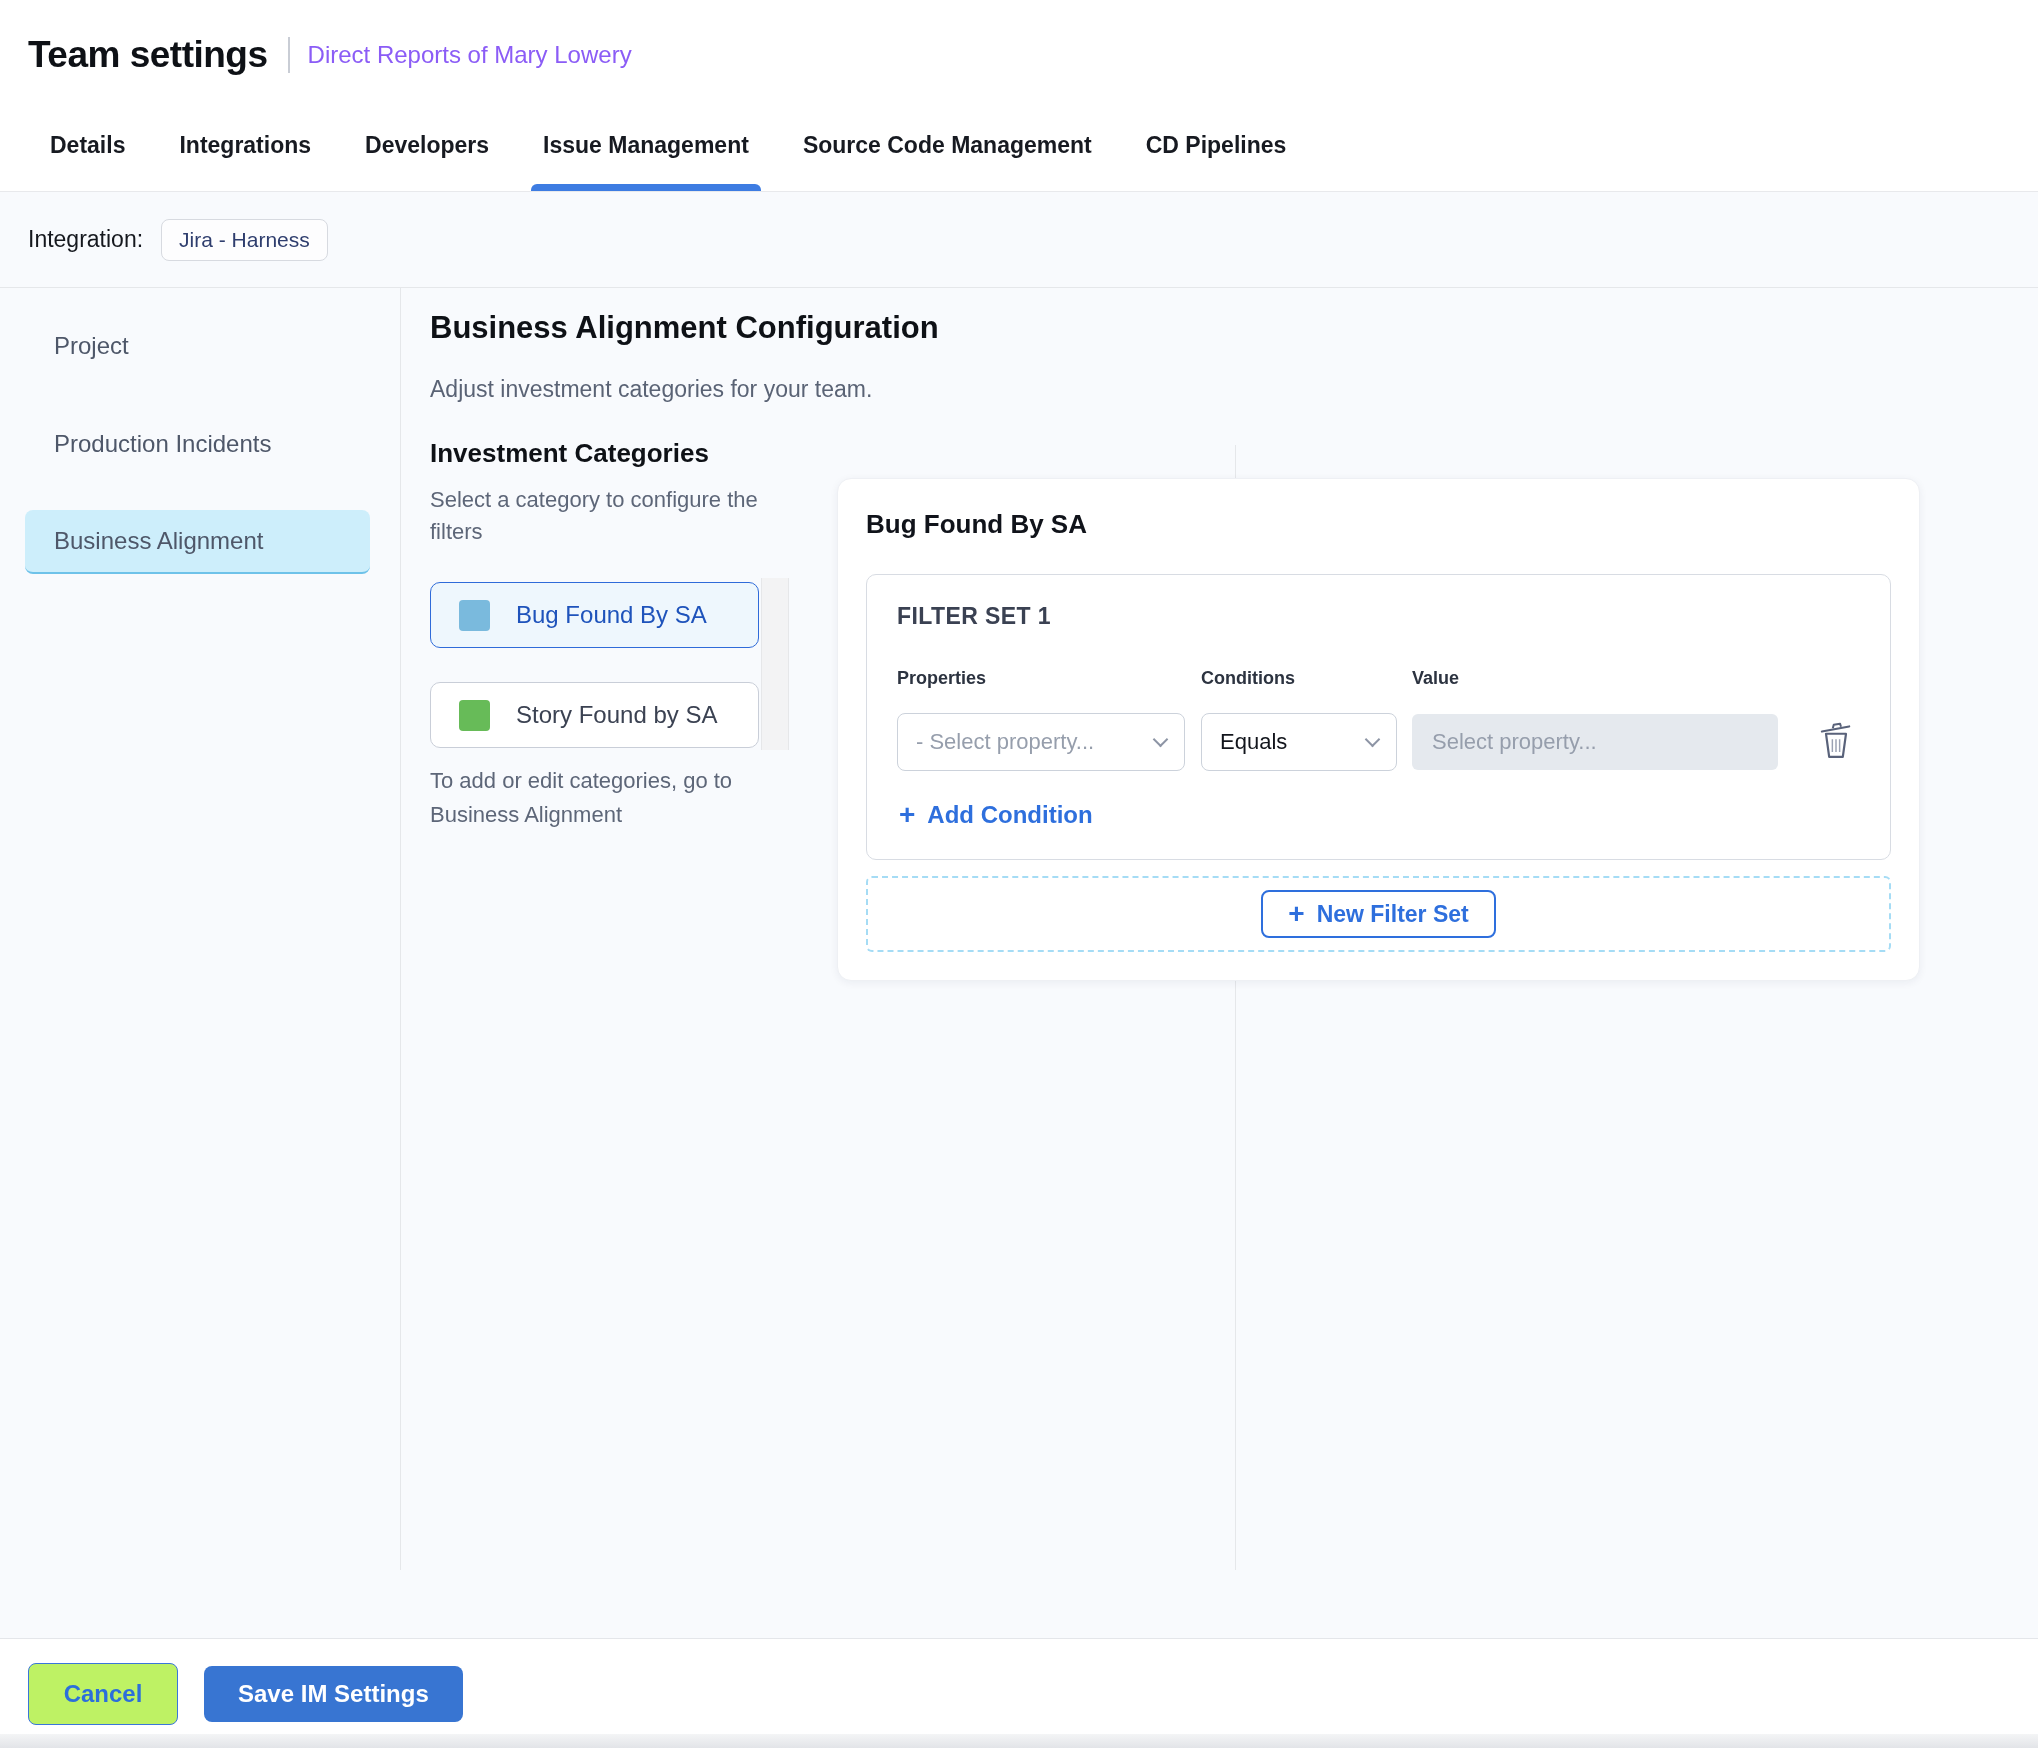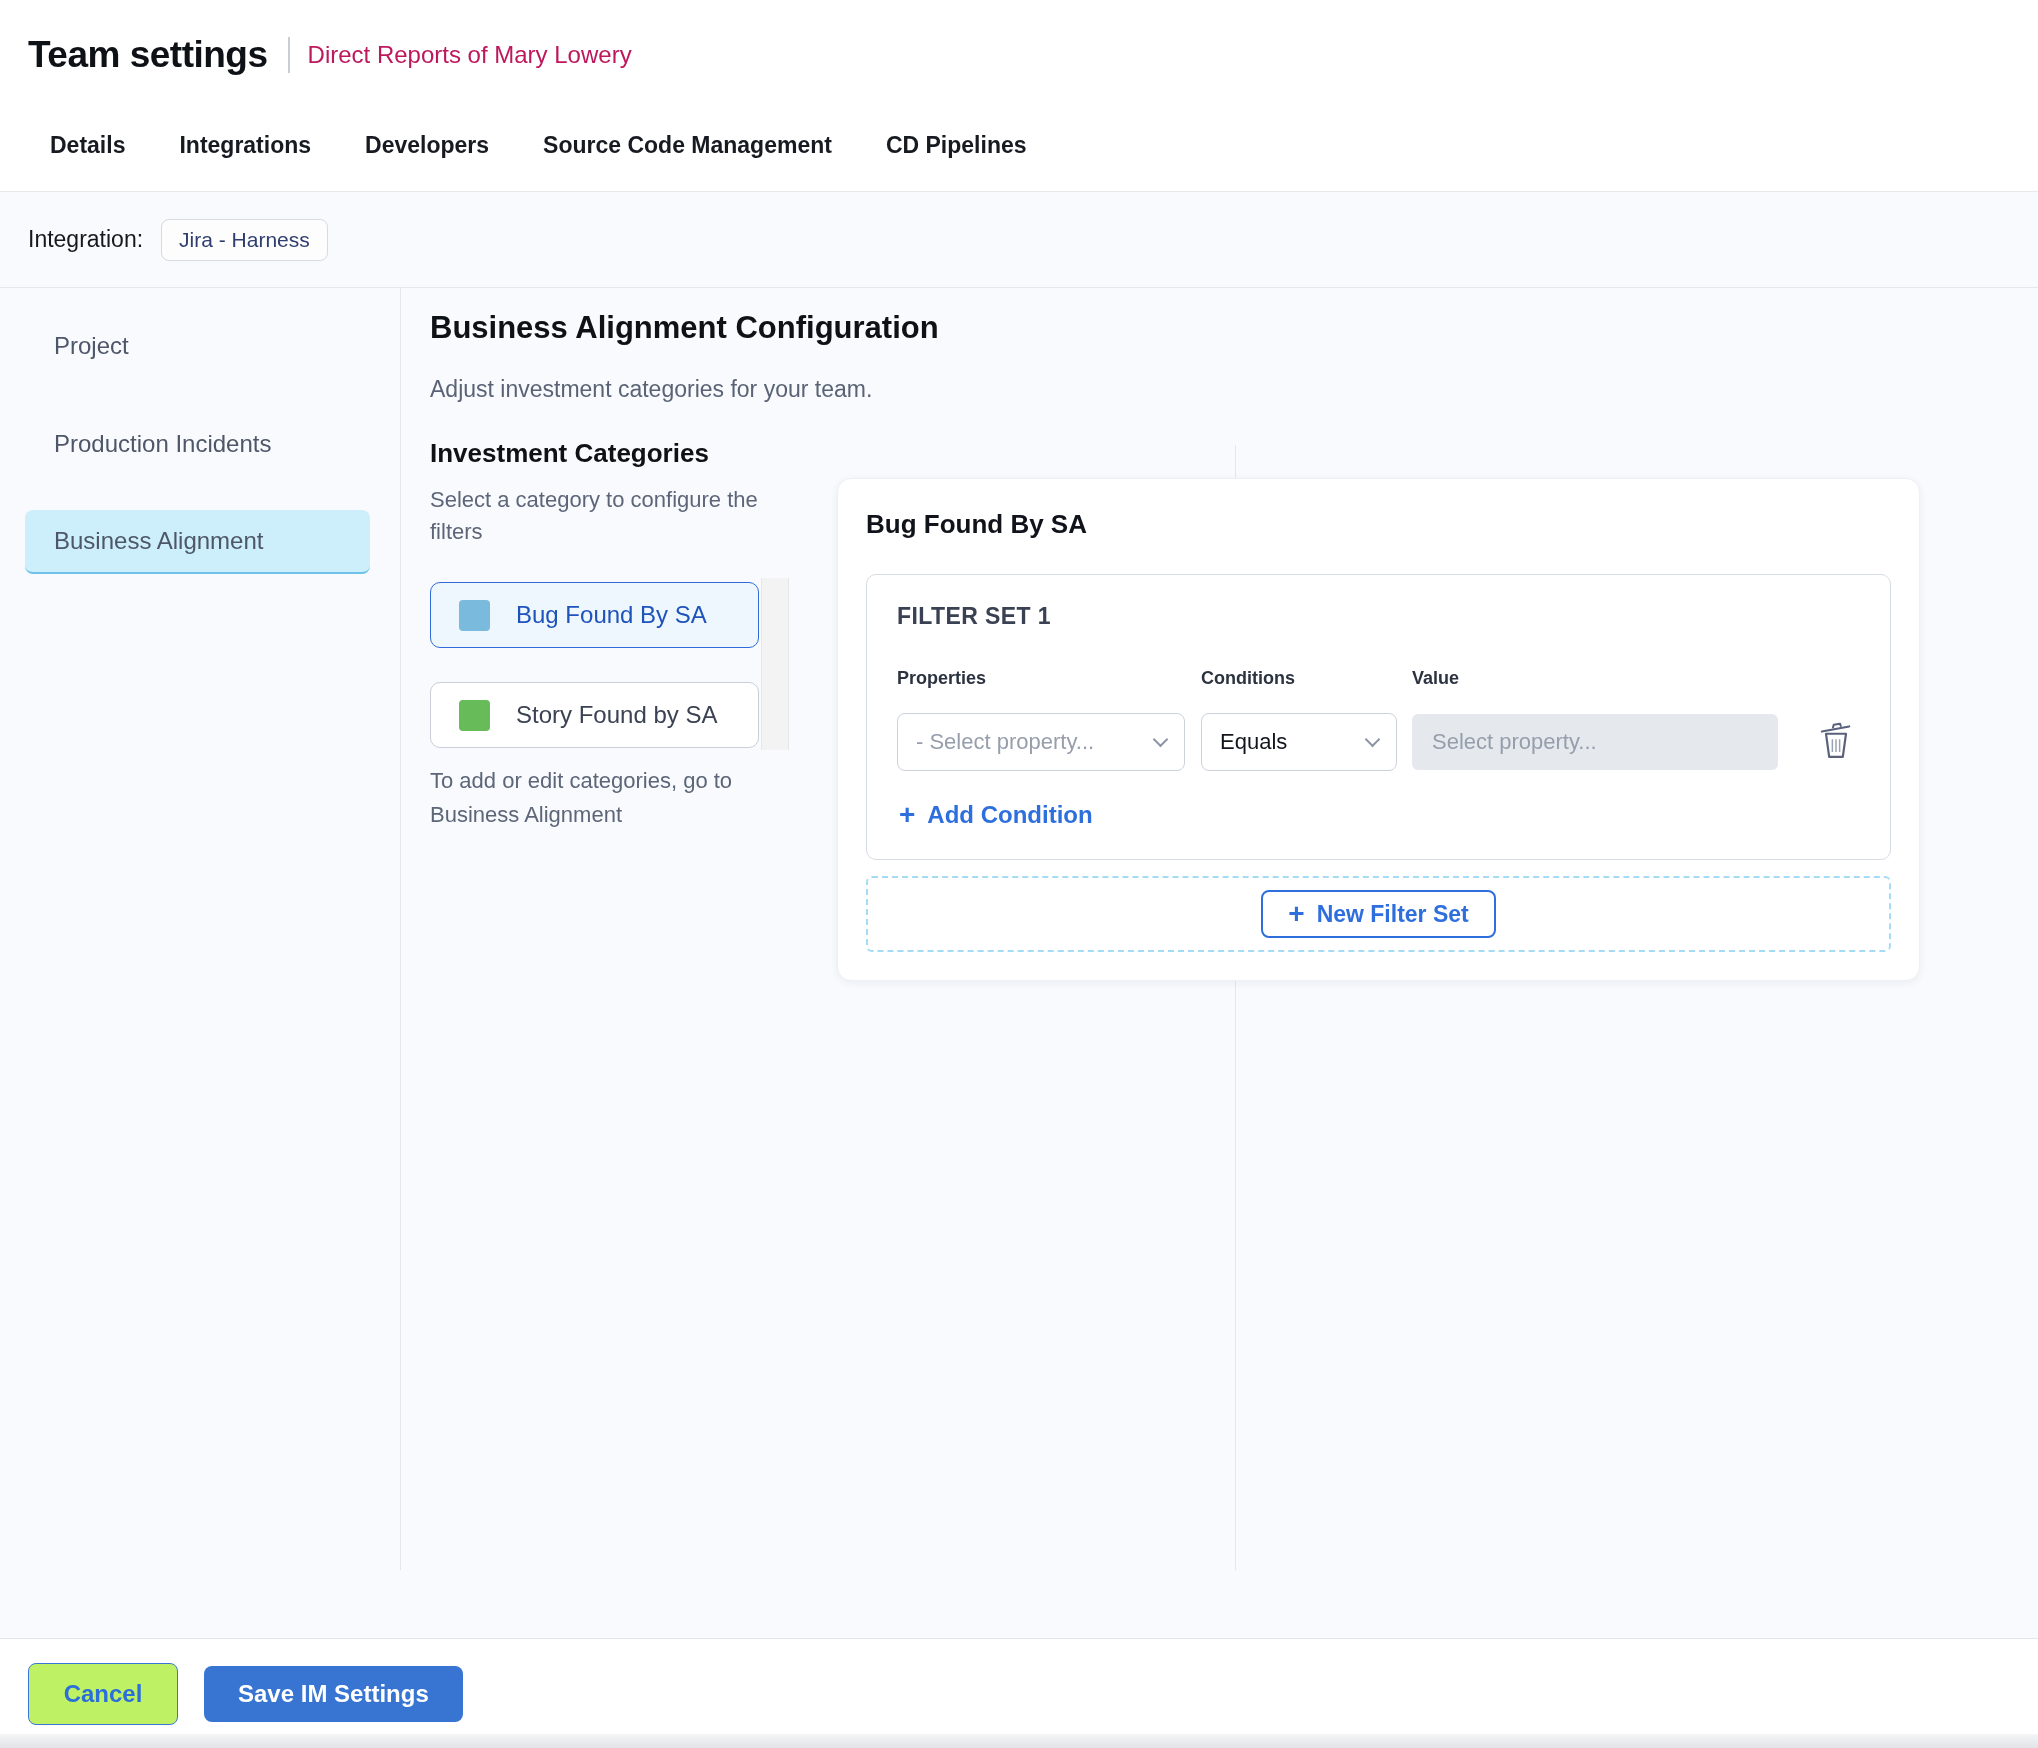--- a/index.html
+++ b/index.html
@@ -7,21 +7,21 @@
   body {
     font-family:"Liberation Sans","DejaVu Sans",sans-serif;
     background:#ffffff; color:#15181e; overflow:hidden;
   }
   .app { position:relative; width:2038px; height:1748px; }
 
   
   .top { height:100px; background:#ffffff; display:flex; align-items:center; padding:10px 0 0 28px; }
   .page-title { font-size:37px; font-weight:700; color:#0e1116; letter-spacing:-0.5px; }
   .title-sep { width:2px; height:36px; background:#c9cdd5; margin:0 18px 0 20px; }
-  .page-sub { font-size:24px; color:#be185d; }
+  .page-sub { font-size:24px; color:#8b5cf6; }
 
   
   .tabbar { height:92px; background:#ffffff; border-bottom:1px solid #e8e9ec;
             display:flex; align-items:stretch; padding-left:39px; gap:43px; }
   .tab { position:relative; display:flex; align-items:center; font-size:23px; font-weight:600;
          color:#171a21; cursor:pointer; white-space:nowrap;margin-left:11px; }
   .tab.active::after { content:""; position:absolute; left:-12px; right:-12px; bottom:0;
          height:7px; background:#3d7ce2; border-radius:6px 6px 0 0; }
 
   
@@ -112,20 +112,21 @@
   <header class="top">
     <h1 class="page-title">Team settings</h1>
     <div class="title-sep"></div>
     <span class="page-sub">Direct Reports of Mary Lowery</span>
   </header>
 
   <nav class="tabbar">
     <div class="tab">Details</div>
     <div class="tab">Integrations</div>
     <div class="tab">Developers</div>
+    <div class="tab active">Issue Management</div>
     <div class="tab">Source Code Management</div>
     <div class="tab">CD Pipelines</div>
   </nav>
 
   <div class="content">
 
     <div class="integration-row">
       <span class="int-label">Integration:</span>
       <span class="int-badge">Jira - Harness</span>
     </div>

